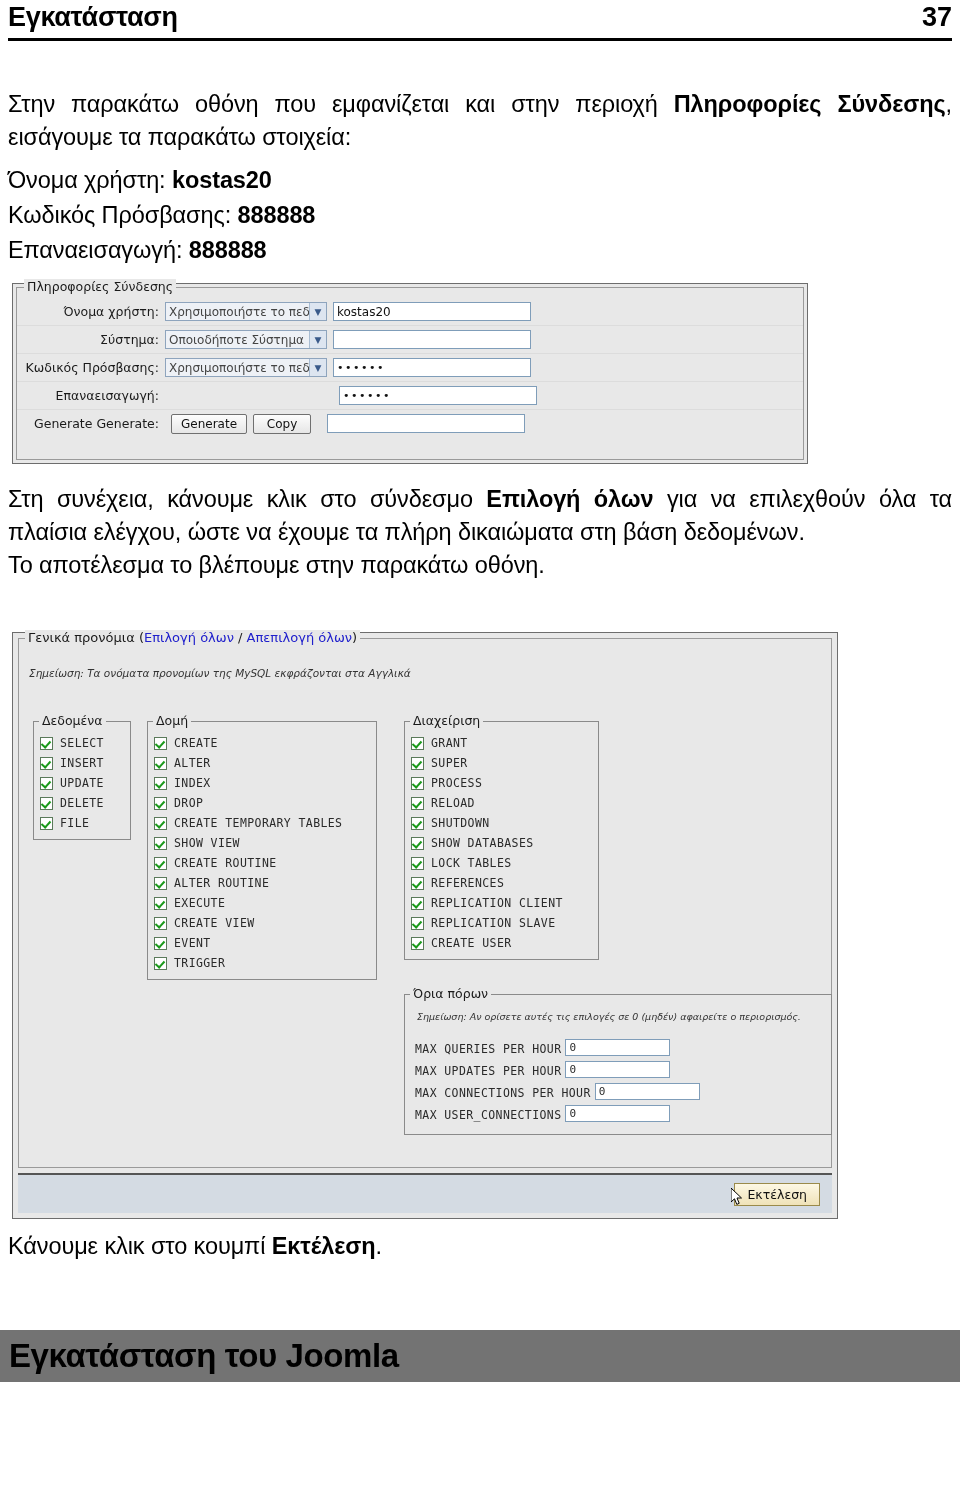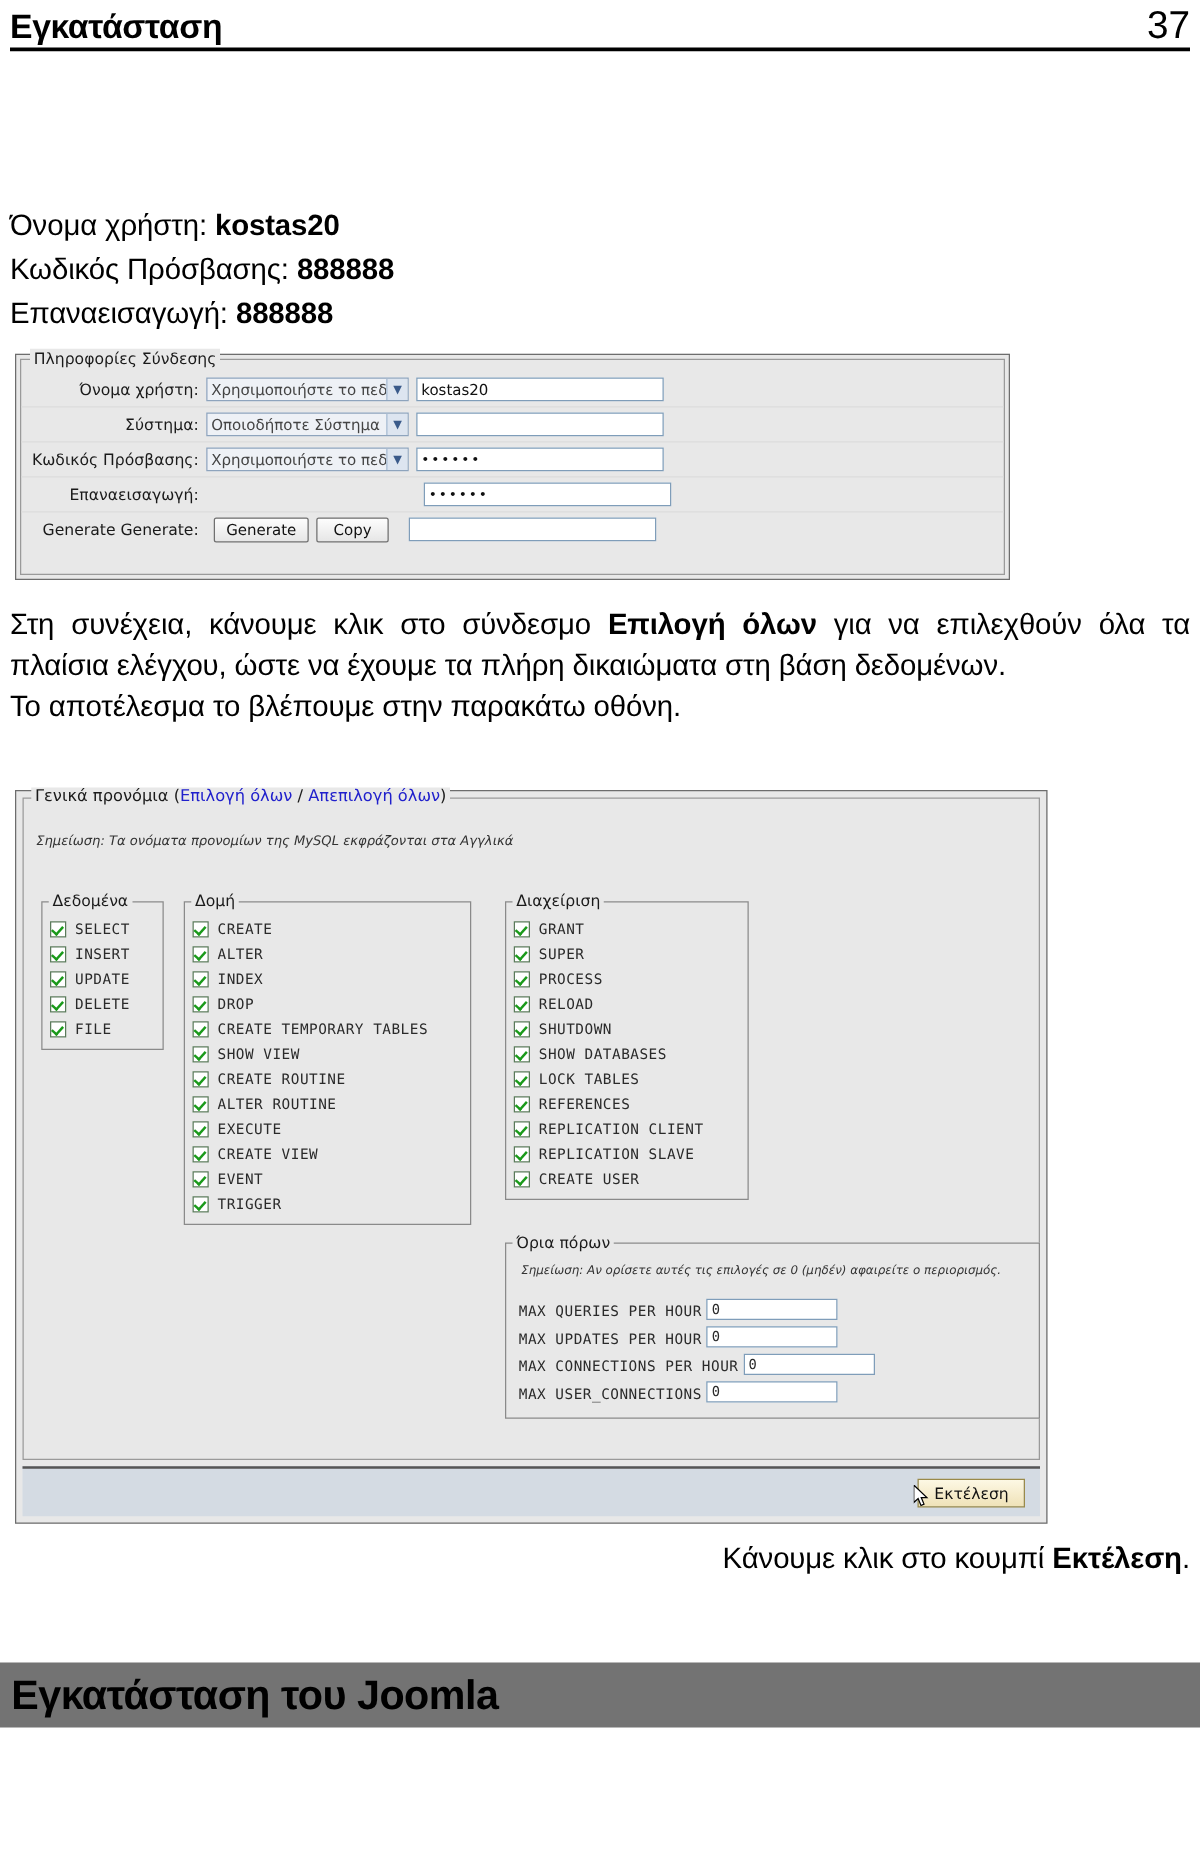--- a/index.html
+++ b/index.html
@@ -31,22 +31,22 @@
     display: flex;
     justify-content: space-between;
     align-items: baseline;
   }
   .runhead .rh-title {
     font-size: 27px;
     font-weight: bold;
     letter-spacing: -0.3px;
   }
   .runhead .rh-page {
-    font-size: 31px;
-    font-weight: normal;
+    font-size: 27px;
+    font-weight: bold;
   }
   .runhead-rule {
     position: absolute;
     left: 8px;
     top: 38px;
     width: 944px;
     height: 3px;
     background: #000;
   }
 
@@ -55,21 +55,21 @@
     position: absolute;
     font-size: 23.5px;
     line-height: 33px;
     letter-spacing: -0.1px;
   }
   .para b { font-weight: bold; }
 
   #p-intro   { left: 8px; top: 88px;  width: 944px; text-align: justify; }
   #p-creds   { left: 8px; top: 163px; width: 600px; line-height: 35px; }
   #p-mid     { left: 8px; top: 483px; width: 944px; text-align: justify; }
-  #p-click   { left: 8px; top: 1230px; width: 944px; text-align: right; }
+  #p-click   { left: 8px; top: 1230px; width: 944px; }
   #p-tail    { left: 8px; top: 1417px; width: 944px; text-align: justify; }
 
   
   .sec-head {
     position: absolute;
     left: 0px;
     top: 1330px;
     width: 960px;
     height: 52px;
     background: #737373;
@@ -376,20 +376,21 @@
 <body>
 
 <div class="page">
 
   <div class="runhead">
     <span class="rh-title">Εγκατάσταση</span>
     <span class="rh-page">37</span>
   </div>
   <div class="runhead-rule"></div>
 
+  <div class="para" id="p-intro"><span>Στην παρακάτω οθόνη που εμφανίζεται και στην περιοχή </span><b>Πληροφορίες Σύνδεσης</b><span>, εισάγουμε τα παρακάτω στοιχεία:</span></div>
 
   <div class="para" id="p-creds">
     <div><span>Όνομα χρήστη: </span><b>kostas20</b></div>
     <div><span>Κωδικός Πρόσβασης: </span><b>888888</b></div>
     <div><span>Επαναεισαγωγή: </span><b>888888</b></div>
   </div>
 
   <div class="shot" id="shot-login">
     <div class="fieldset">
       <div class="fs-legend">Πληροφορίες Σύνδεσης</div>

